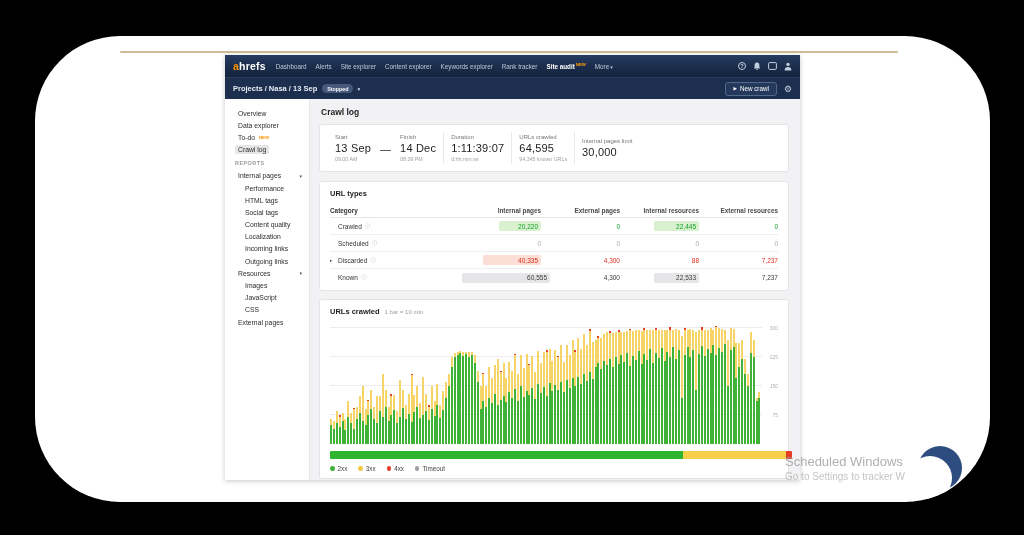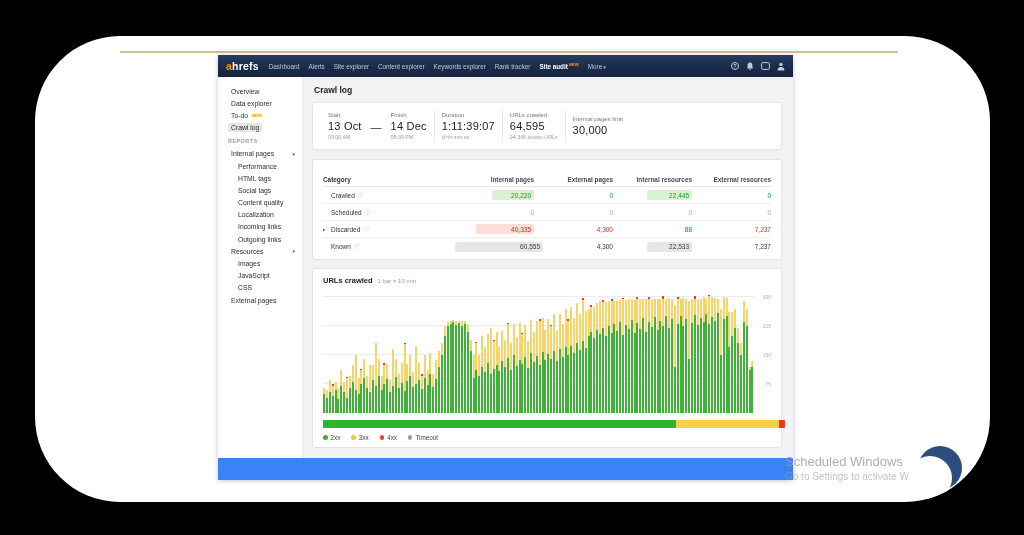--- a/index.html
+++ b/index.html
@@ -5,22 +5,22 @@
   * { margin:0; padding:0; box-sizing:border-box; }
   html,body { background:#000; font-family:"Liberation Sans", sans-serif; }
   #stage { position:relative; width:1024px; height:535px; background:#000; overflow:hidden; }
 
   .card { position:absolute; left:35px; top:36px; width:955px; height:466px;
           background:#fff; border-radius:85px; overflow:hidden; }
   .accent-line { position:absolute; left:85px; top:15px; width:778px; height:2px;
                  background:rgba(199,176,132,.85); border-radius:1px; }
 
   
-  .window { position:absolute; left:183px; top:19px; width:575px; height:425px;
-            background:#3b82f6; box-shadow:0 1px 5px rgba(0,0,0,.22); font-size:7px; }
+  .window { position:absolute; left:190px; top:19px; width:575px; height:425px;
+            background:#d946ef; box-shadow:0 1px 5px rgba(0,0,0,.22); font-size:7px; }
 
   
   .navbar { height:22px; background:linear-gradient(180deg,#263c61 0%,#1a2b49 60%,#15243e 100%);
             display:flex; align-items:center; padding:0 8px; }
   .logo { font-weight:bold; font-size:10.5px; letter-spacing:.2px; margin-right:10px; color:#fff; }
   .logo .a { color:#ff9400; }
   .nav-items { display:flex; align-items:center; gap:9px; flex:1; }
   .nav-item { color:#bfc9da; font-size:6.3px; cursor:pointer; white-space:nowrap; position:relative; }
   .nav-item.active { color:#fff; font-weight:bold; }
   .nav-badge { color:#ff9d00; font-size:4.3px; font-weight:bold; vertical-align:super; margin-left:1px; }
@@ -151,20 +151,32 @@
           </span>
           <span class="icn">
             <svg width="8" height="9" viewBox="0 0 8 9">
                 <circle cx="4" cy="2.4" r="1.7" fill="#c2cddd"></circle>
                 <path d="M0.6 8.4 C0.6 6.2 2 5.1 4 5.1 C6 5.1 7.4 6.2 7.4 8.4 Z" fill="#c2cddd"></path>
               </svg>
           </span>
         </div>
       </div>
 
+      <div class="projectbar">
+        <span class="breadcrumb">Projects / Nasa / 13 Sep</span>
+        <span class="status-pill">Stopped</span>
+        <span class="pb-caret">▾</span>
+        <span class="pb-right">
+          <span class="new-crawl-btn">
+            <span class="play-glyph">▶</span>
+            <span>New crawl</span>
+          </span>
+          <span class="gear-glyph">⚙</span>
+        </span>
+      </div>
 
       <div class="body">
         <div class="sidebar" id="sidebar">
             <div class="sb-row">
               <span class="lbl-wrap">Overview</span>
             </div>
             <div class="sb-row">
               <span class="lbl-wrap">Data explorer</span>
             </div>
             <div class="sb-row">
@@ -217,21 +229,21 @@
               <span class="lbl-wrap">External pages</span>
             </div>
           </div>
 
         <div class="content">
           <div class="page-title">Crawl log</div>
 
           <div class="panel stats">
             <div class="stat">
               <div class="stat-label">Start</div>
-              <div class="stat-value">13 Oct</div>
+              <div class="stat-value">13 Sep</div>
               <div class="stat-sub">09:00 AM</div>
             </div>
             <div class="stat-dash">—</div>
             <div class="stat">
               <div class="stat-label">Finish</div>
               <div class="stat-value">14 Dec</div>
               <div class="stat-sub">08:39 PM</div>
             </div>
             <div class="stat-div"></div>
             <div class="stat">
@@ -246,20 +258,21 @@
               <div class="stat-sub">94,345 known URLs</div>
             </div>
             <div class="stat-div"></div>
             <div class="stat">
               <div class="stat-label">Internal pages limit</div>
               <div class="stat-value">30,000</div>
             </div>
           </div>
 
           <div class="panel url-types">
+            <div class="panel-title">URL types</div>
             <div class="tbl" id="url-types-table">
                 <div class="tbl-header">
                   <div class="col-cat">Category</div>
                   <div class="col-num">Internal pages</div>
                   <div class="col-num">External pages</div>
                   <div class="col-num">Internal resources</div>
                   <div class="col-num">External resources</div>
                 </div>
                 <div class="tbl-row">
                   <div class="col-cat">
@@ -976,20 +989,20 @@
                   <span>Timeout</span>
                 </div>
               </div>
           </div>
         </div>
       </div>
     </div>
 
     <div class="watermark">
       <div class="wm1">Scheduled Windows</div>
-      <div class="wm2">Go to Settings to activate W</div>
+      <div class="wm2">Go to Settings to tracker W</div>
     </div>
     <div class="crescent">
       <div class="c1"></div>
         <div class="c2"></div>
     </div>
   </div>
 </div>
 
 </body></html>

